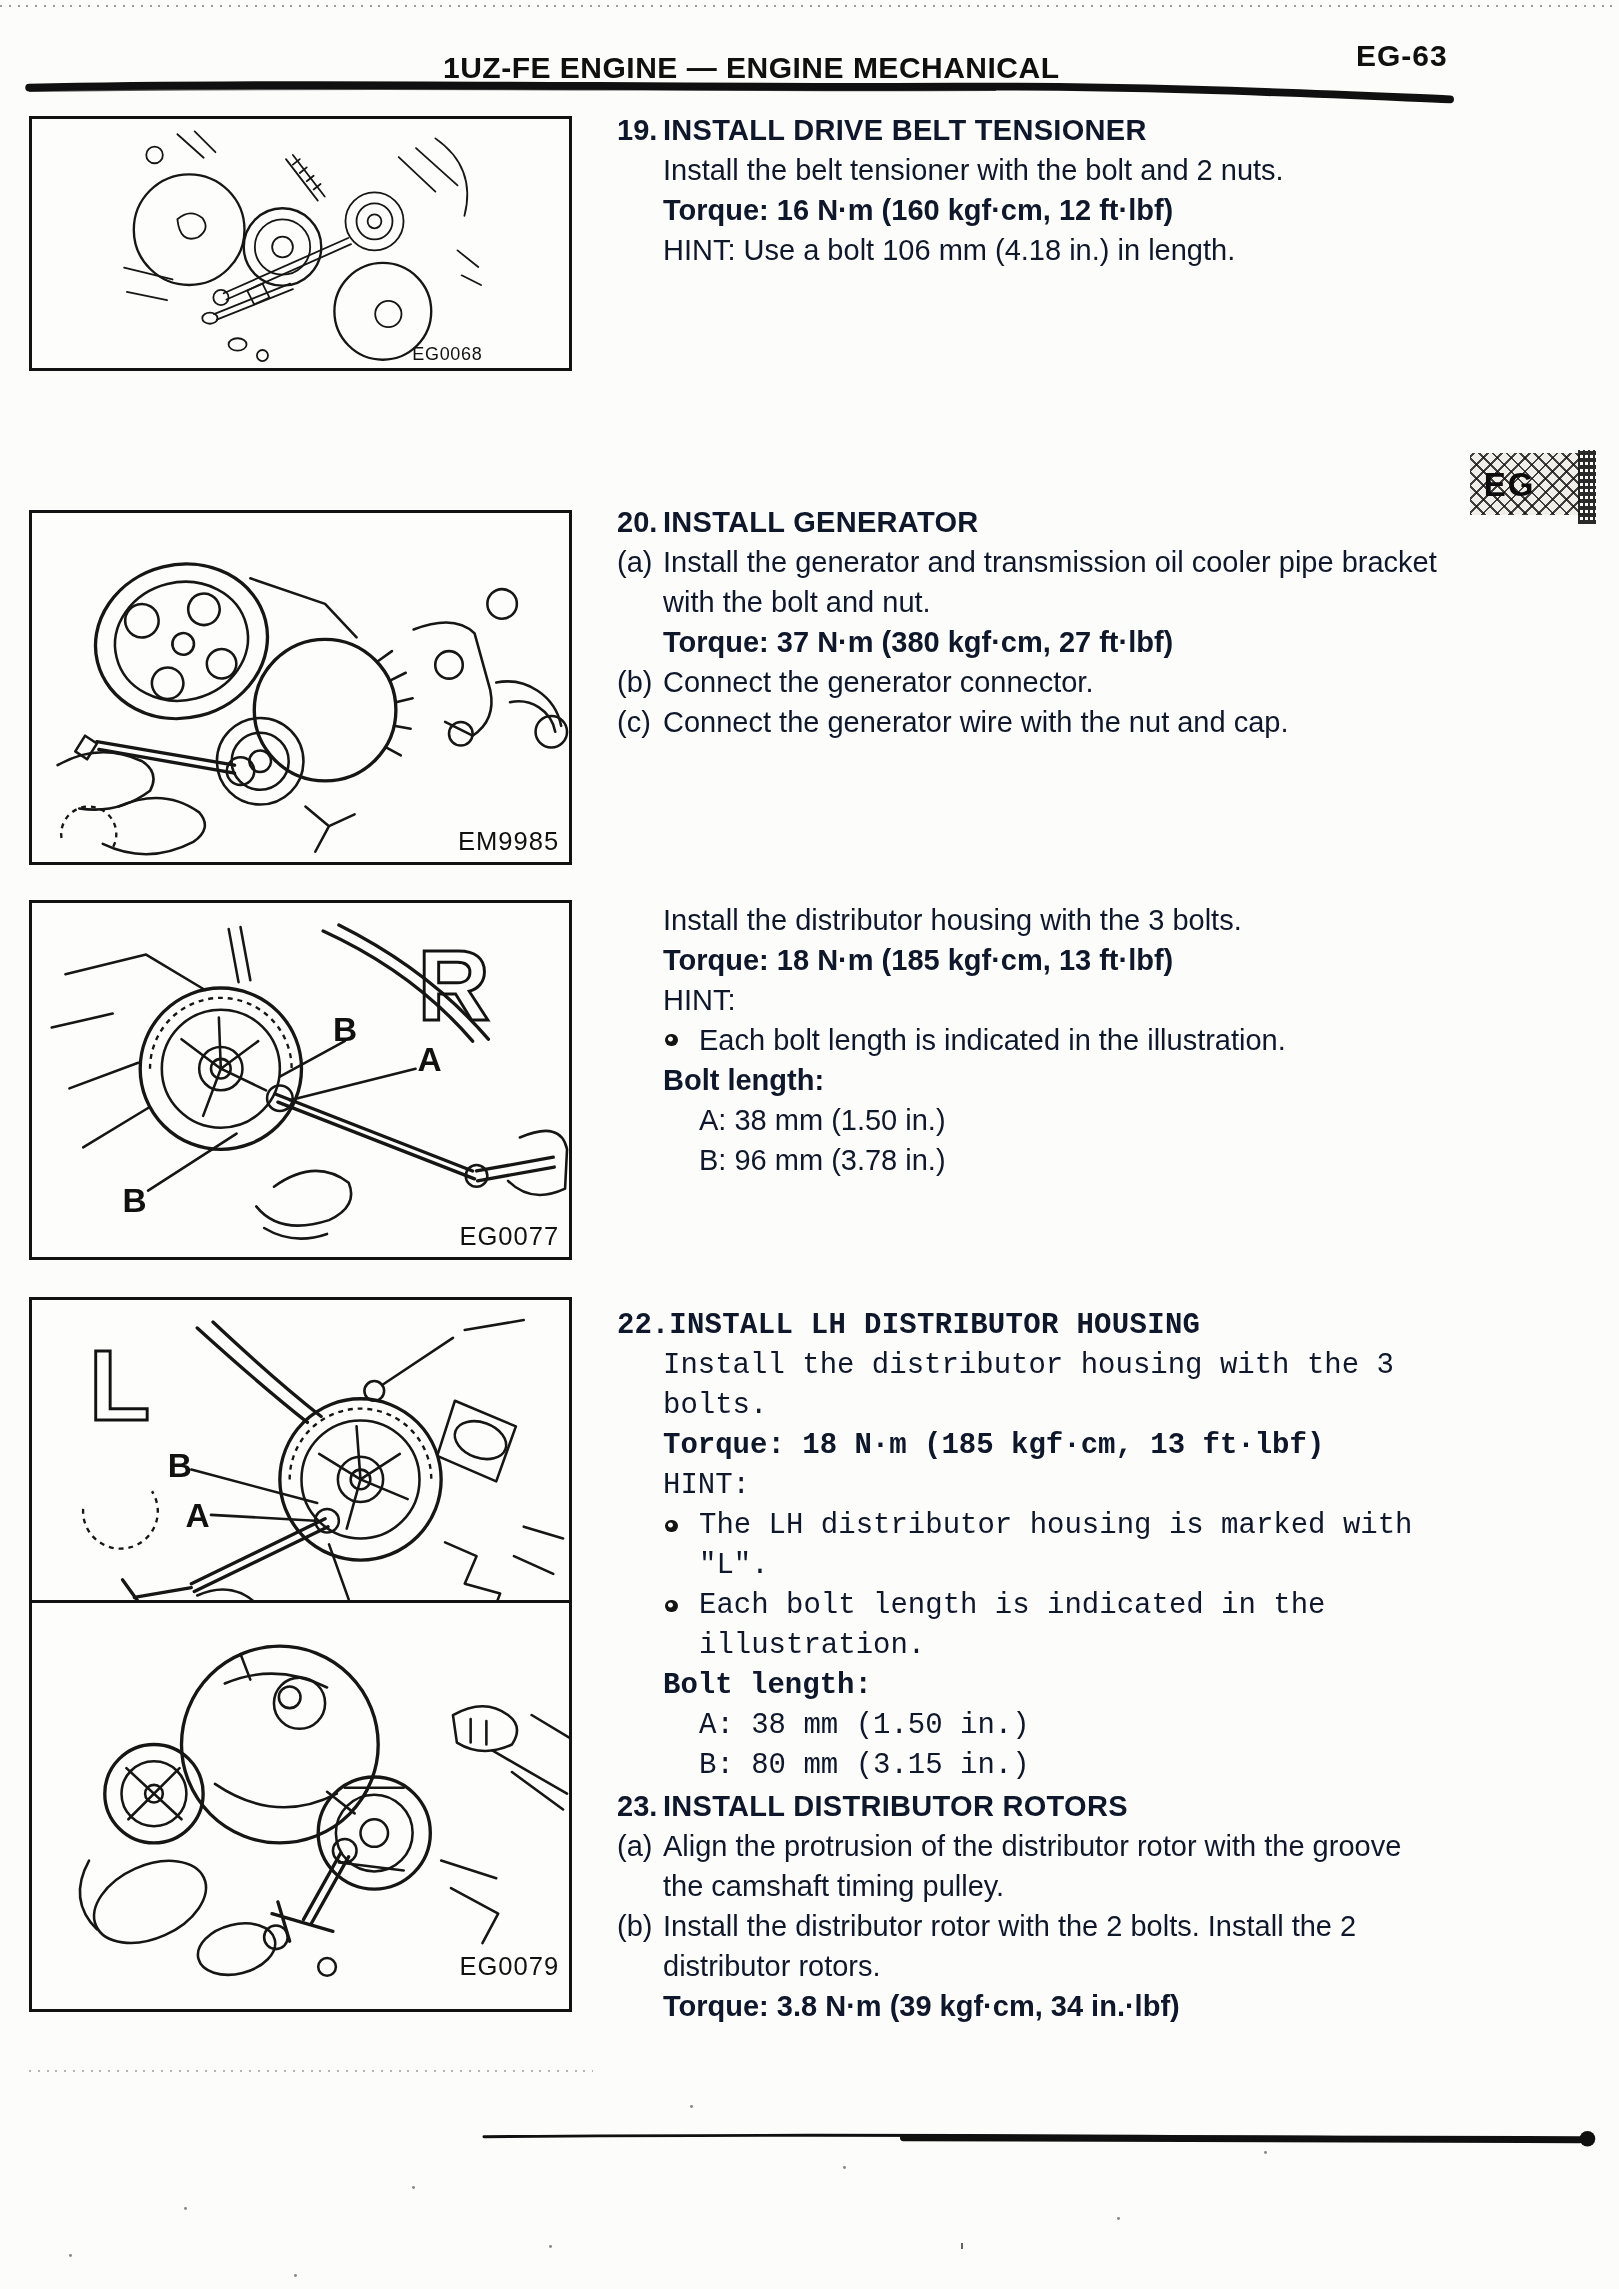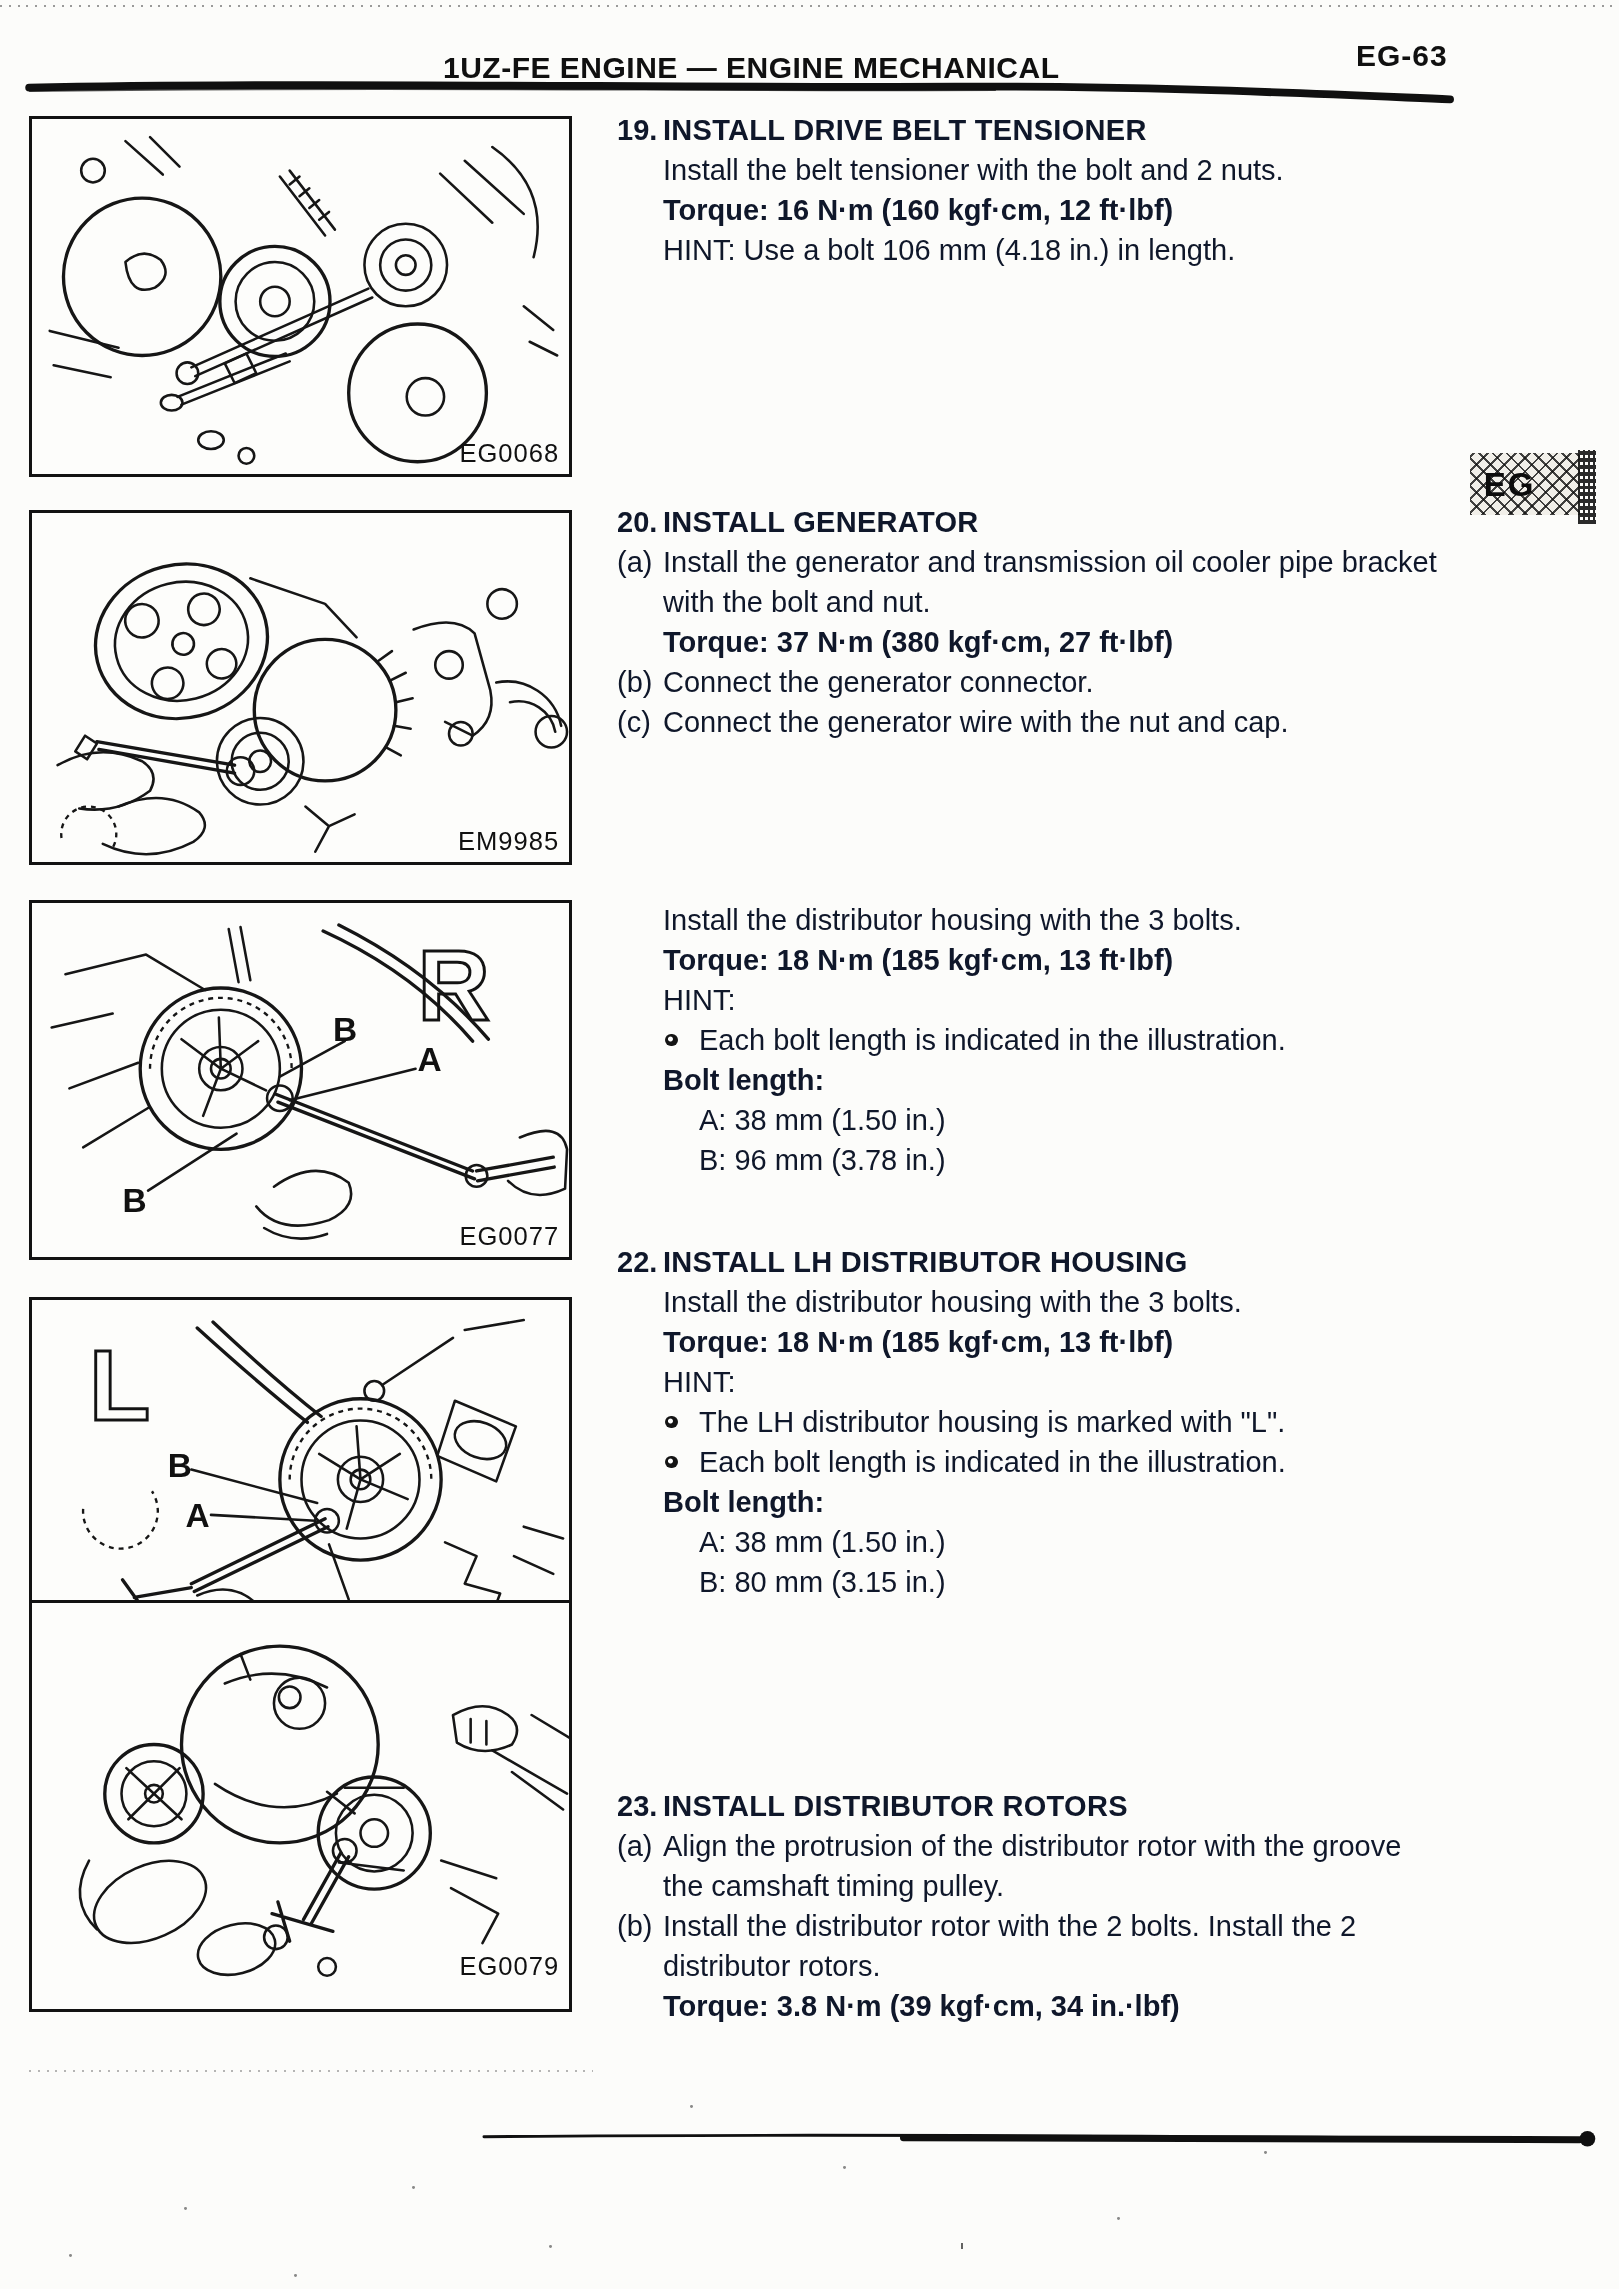--- a/index.html
+++ b/index.html
@@ -73,21 +73,21 @@
   <svg class="btm-rule" width="1127" height="25.5" viewBox="0 0 1150 26">
     <path d="M2,12 C300,9 640,11 900,13 L1118,15" fill="none" stroke="#101010" stroke-width="3" stroke-linecap="round"></path>
     <path d="M430,13 C700,12 950,14 1120,15" fill="none" stroke="#101010" stroke-width="7" stroke-linecap="round"></path>
     <circle cx="1128" cy="14" r="8" fill="#101010"></circle>
   </svg>
 
   <div class="eg-tab">
     <span class="eg-label">EG</span>
   </div>
 
-  <div class="figure" style="top:116px;height:361px;">
+  <div class="figure" style="top:116px;height:255px;">
     <svg viewBox="0 0 546 360">
       <g>
         <path class="ln" d="M95,22 l38,34 M120,18 l30,30"></path>
         <circle class="lnb" cx="112" cy="160" r="80"></circle>
         <path class="ln" d="M95,145 q18,-16 36,-2 q12,16 -6,28 q-26,10 -30,-26z"></path>
         <path class="ln" d="M18,215 L88,232 M22,250 L80,262"></path>
         <circle class="lnb" cx="247" cy="185" r="56"></circle>
         <circle class="ln" cx="247" cy="185" r="40"></circle>
         <circle class="ln" cx="247" cy="185" r="15"></circle>
         <path class="ln" d="M252,58 L298,118 M262,52 L308,112"></path>
@@ -281,21 +281,21 @@
       <div class="line torque">Torque: 18 N·m (185 kgf·cm, 13 ft·lbf)</div>
       <div class="line body">HINT:</div>
       <div class="line bullet">
         <span class="dot"></span>
         <span class="txt">Each bolt length is indicated in the illustration.</span>
       </div>
       <div class="line spec">Bolt length:</div>
       <div class="line sub">A: 38 mm (1.50 in.)</div>
       <div class="line sub">B: 96 mm (3.78 in.)</div>
     </div>
-  <div class="sec" style="top:1242px;">
+  <div class="sec" style="top:1306px;font-family:Liberation Mono, monospace;">
       <div class="sec-head">
         <span class="sec-num">22.</span>
         <span class="sec-title">INSTALL LH DISTRIBUTOR HOUSING</span>
       </div>
       <div class="line body">Install the distributor housing with the 3 bolts.</div>
       <div class="line torque">Torque: 18 N·m (185 kgf·cm, 13 ft·lbf)</div>
       <div class="line body">HINT:</div>
       <div class="line bullet">
         <span class="dot"></span>
         <span class="txt">The LH distributor housing is marked with "L".</span>

